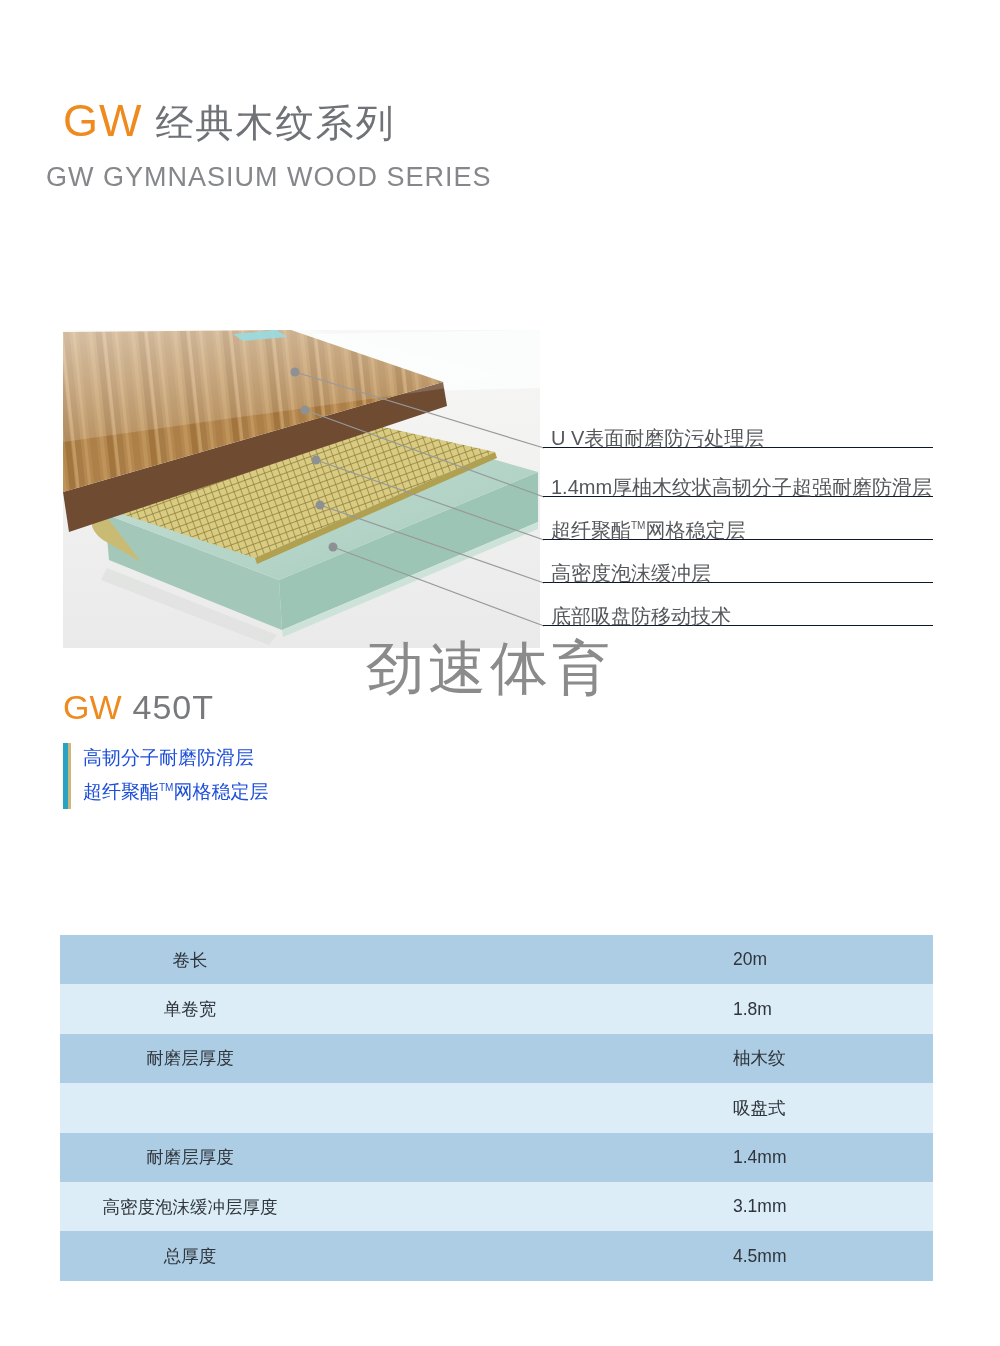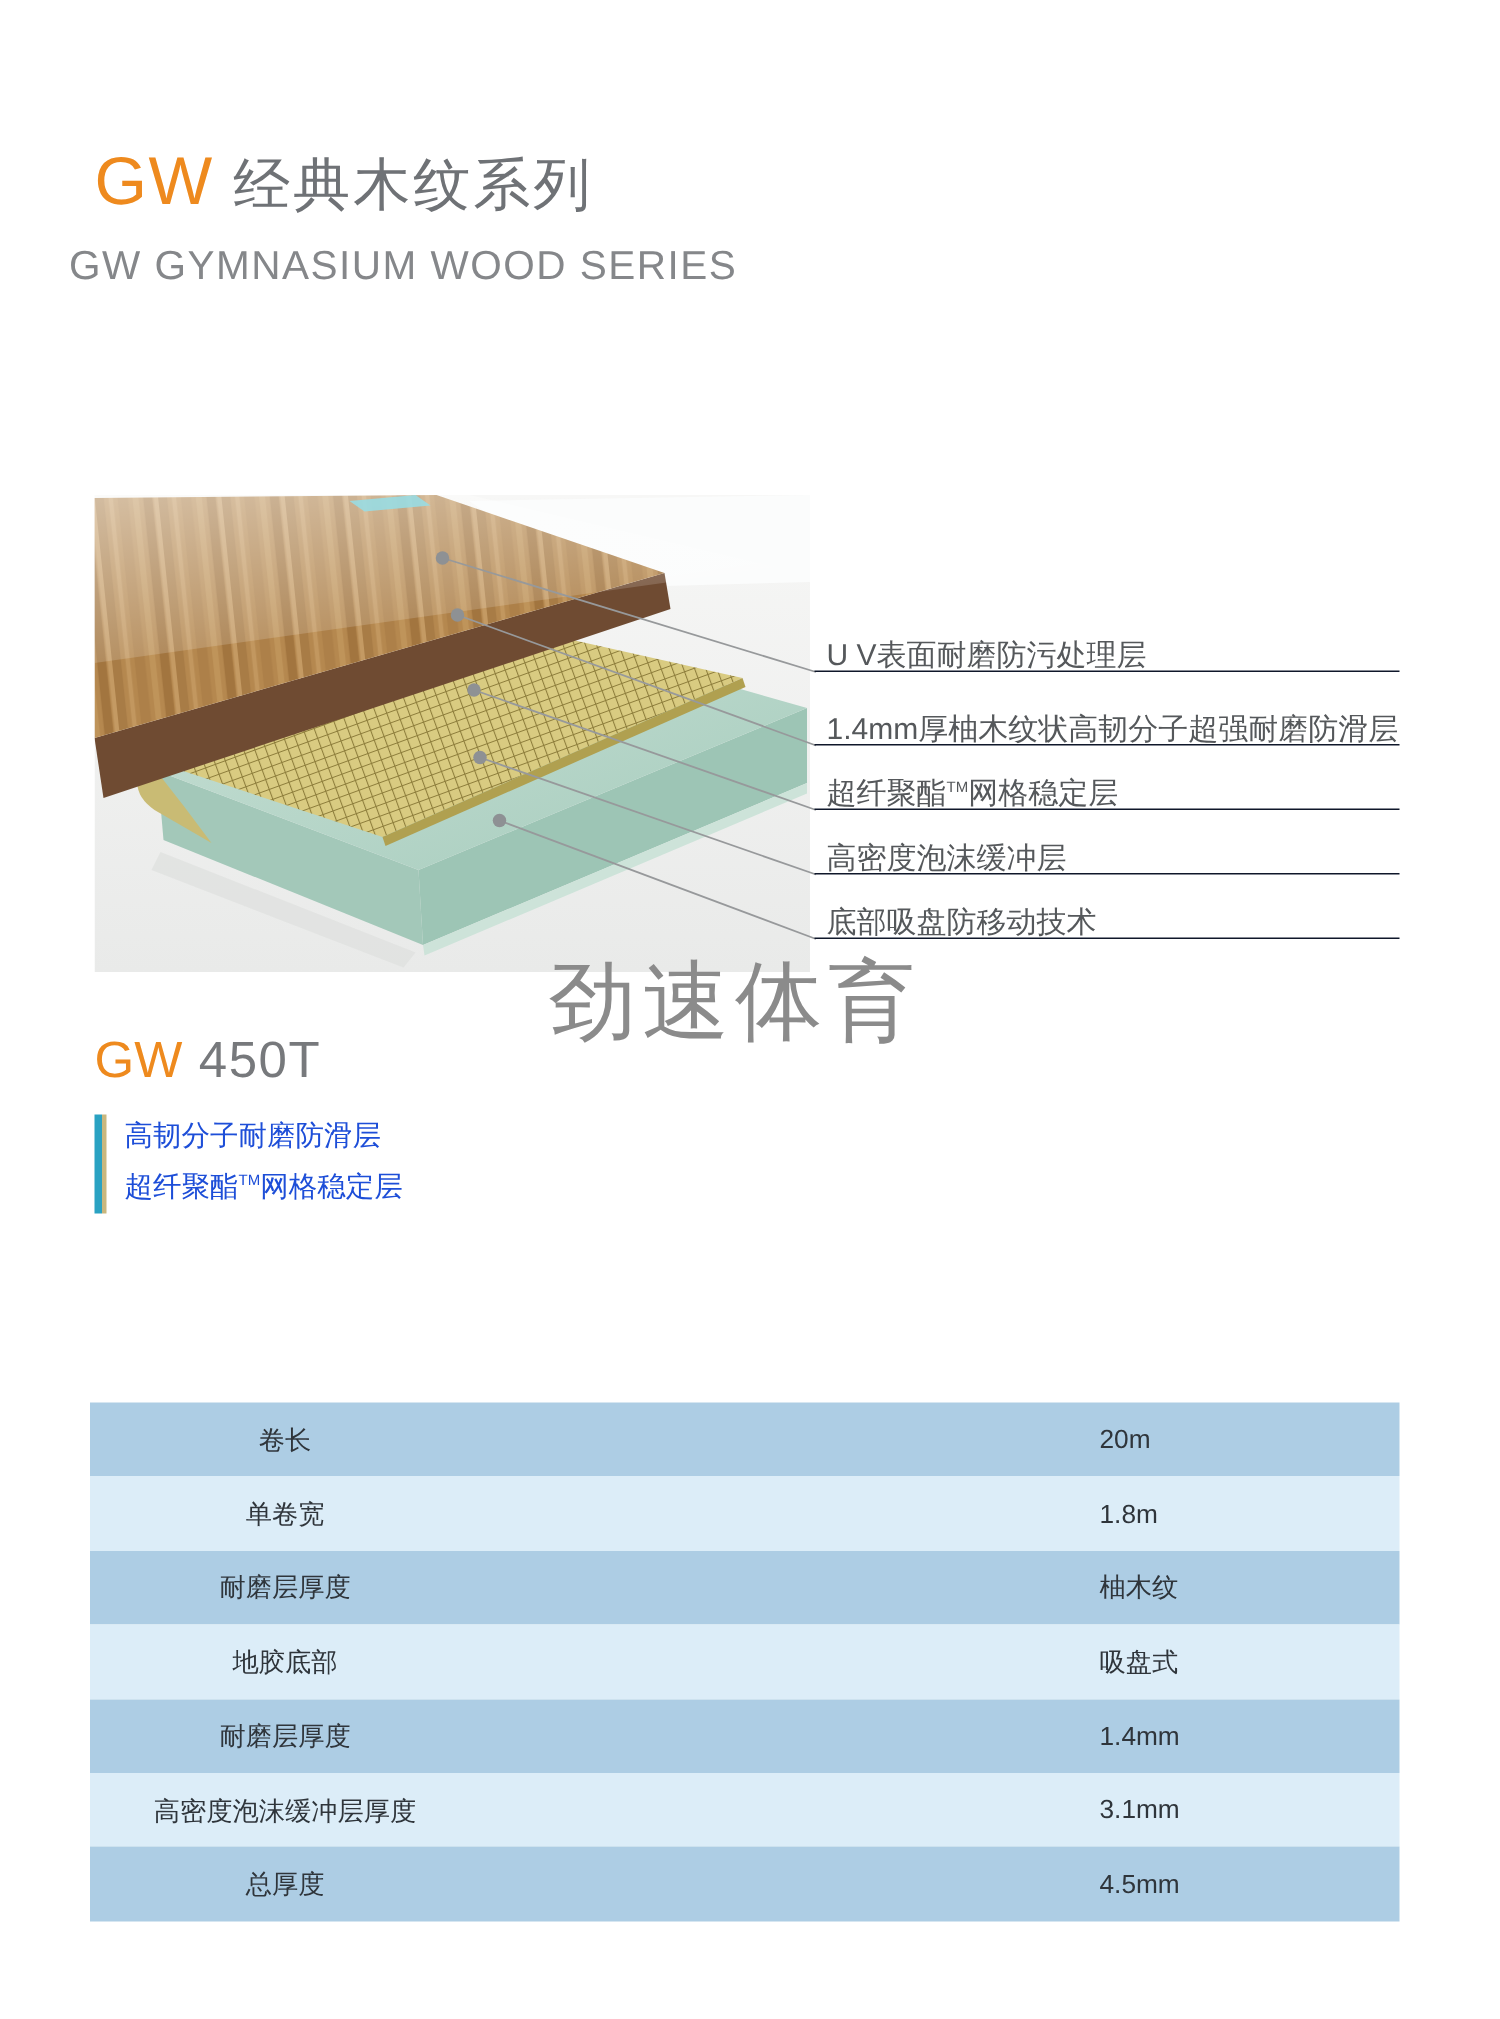--- a/index.html
+++ b/index.html
@@ -175,21 +175,20 @@
     <div class="t-label">单卷宽</div>
     <div class="t-spacer"></div>
     <div class="t-value">1.8m</div>
   </div>
   <div class="t-row dark">
     <div class="t-label">耐磨层厚度</div>
     <div class="t-spacer"></div>
     <div class="t-value">柚木纹</div>
   </div>
   <div class="t-row light">
-    <div class="t-label">地胶底部</div>
     <div class="t-spacer"></div>
     <div class="t-value">吸盘式</div>
   </div>
   <div class="t-row dark">
     <div class="t-label">耐磨层厚度</div>
     <div class="t-spacer"></div>
     <div class="t-value">1.4mm</div>
   </div>
   <div class="t-row light">
     <div class="t-label">高密度泡沫缓冲层厚度</div>

